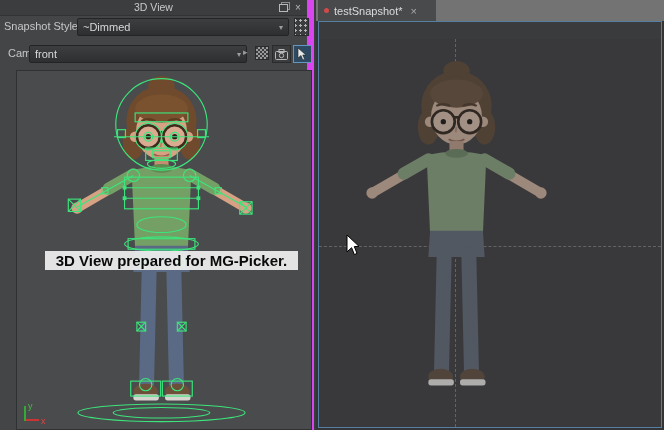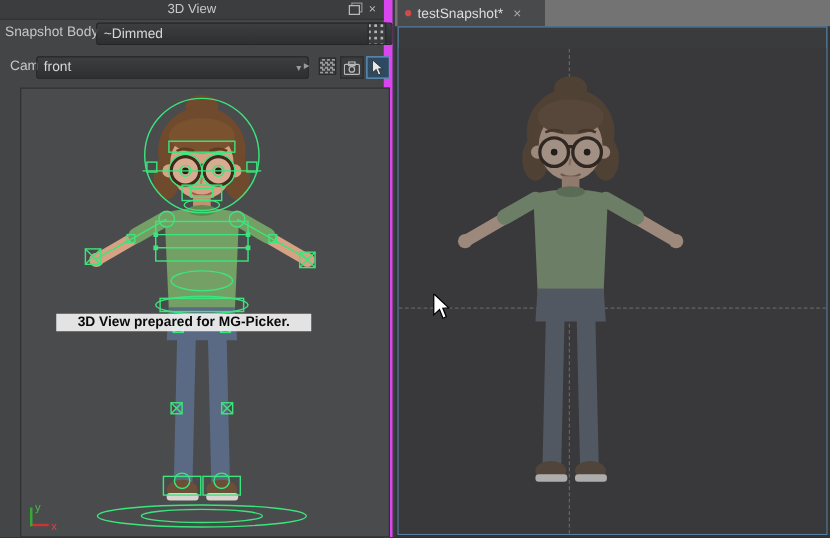--- a/index.html
+++ b/index.html
@@ -23,22 +23,22 @@
   .grip-btn{position:absolute;left:294px;top:3px;width:15px;height:18px;background:#3a3c3e;border:1px solid #2a2b2c;box-sizing:border-box;
             background-image:radial-gradient(#b5b5b5 1px,transparent 1.2px);background-size:5px 5px;background-position:3px 4px;background-repeat:repeat;background-clip:padding-box;}
   .chev{position:absolute;left:243px;top:5px;color:#9a9a9a;font-size:9px;}
   .dither-icon{position:absolute;left:255px;top:4px;width:14px;height:14px;border:1px solid #2a2b2c;background-color:#3a3c3e;
                background-image:repeating-conic-gradient(#9a9a9a 0 25%,transparent 0 50%);background-size:4px 4px;box-sizing:border-box;}
   .tool-btn{position:absolute;top:3px;width:19px;height:18px;background:#3a3c3e;border:1px solid #2a2b2c;box-sizing:border-box;display:flex;align-items:center;justify-content:center;}
   .tool-btn.cam-btn{left:272px;}
   .tool-btn.active{left:293px;background:#2e4a62;border-color:#6496c0;}
   .viewport-left{position:absolute;left:16px;top:70px;width:296px;height:360px;background:#4a4b4d;border:1px solid #303132;box-sizing:border-box;overflow:hidden;}
   .char-box{position:absolute;}
-  .overlay-band{position:absolute;left:28px;top:180px;width:204px;background:rgba(240,240,240,0.92);color:#0a0a0a;
-                font-weight:bold;font-size:11px;text-align:center;padding:1px 0;}
+  .overlay-band{position:absolute;left:28px;top:180px;width:253px;background:rgba(240,240,240,0.92);color:#0a0a0a;
+                font-weight:bold;font-size:15px;text-align:center;padding:1px 0;}
   .axis{position:absolute;left:4px;bottom:4px;width:34px;height:30px;}
   .axis .xline{position:absolute;left:3px;bottom:4px;width:15px;height:2px;background:#cc3333;}
   .axis .yline{position:absolute;left:3px;bottom:4px;width:2px;height:15px;background:#33aa33;}
   .axis .xlbl{position:absolute;left:20px;bottom:-1px;color:#dd4444;font-size:9px;}
   .axis .ylbl{position:absolute;left:7px;bottom:14px;color:#44bb44;font-size:9px;}
   
   .right-area{position:absolute;left:316px;top:0;width:348px;height:430px;background:#333436;}
   .tabbar{position:absolute;left:0;top:0;width:100%;height:21px;background:#737373;}
   .tab{position:absolute;left:2px;top:0;height:21px;width:118px;background:#484a4c;display:flex;align-items:center;box-sizing:border-box;padding:0 6px;}
   .tab .dot{width:5px;height:5px;border-radius:50%;background:#cf4a4a;margin-right:5px;flex:none;}
@@ -157,22 +157,22 @@
   <div class="left-panel">
     <div class="titlebar">
       <span class="title">3D View</span>
       <span class="tb-btn restore">
           <span class="restore-box"></span>
         </span>
       <span class="tb-btn close">×</span>
     </div>
 
     <div class="row row1">
-      <span class="lbl" style="left:4px;">Snapshot Body</span>
-      <div class="combo" style="left:77px;top:3px;width:237px;">
+      <span class="lbl" style="left:4px;">Snapshot Style</span>
+      <div class="combo" style="left:77px;top:3px;width:212px;">
         <span>~Dimmed</span>
         <span class="arrow">▾</span>
       </div>
       <div class="grip-btn"></div>
     </div>
 
     <div class="row row2">
       <span class="lbl" style="left:8px;">Cam</span>
       <div class="combo" style="left:29px;top:3px;width:218px;">
         <span>front</span>

